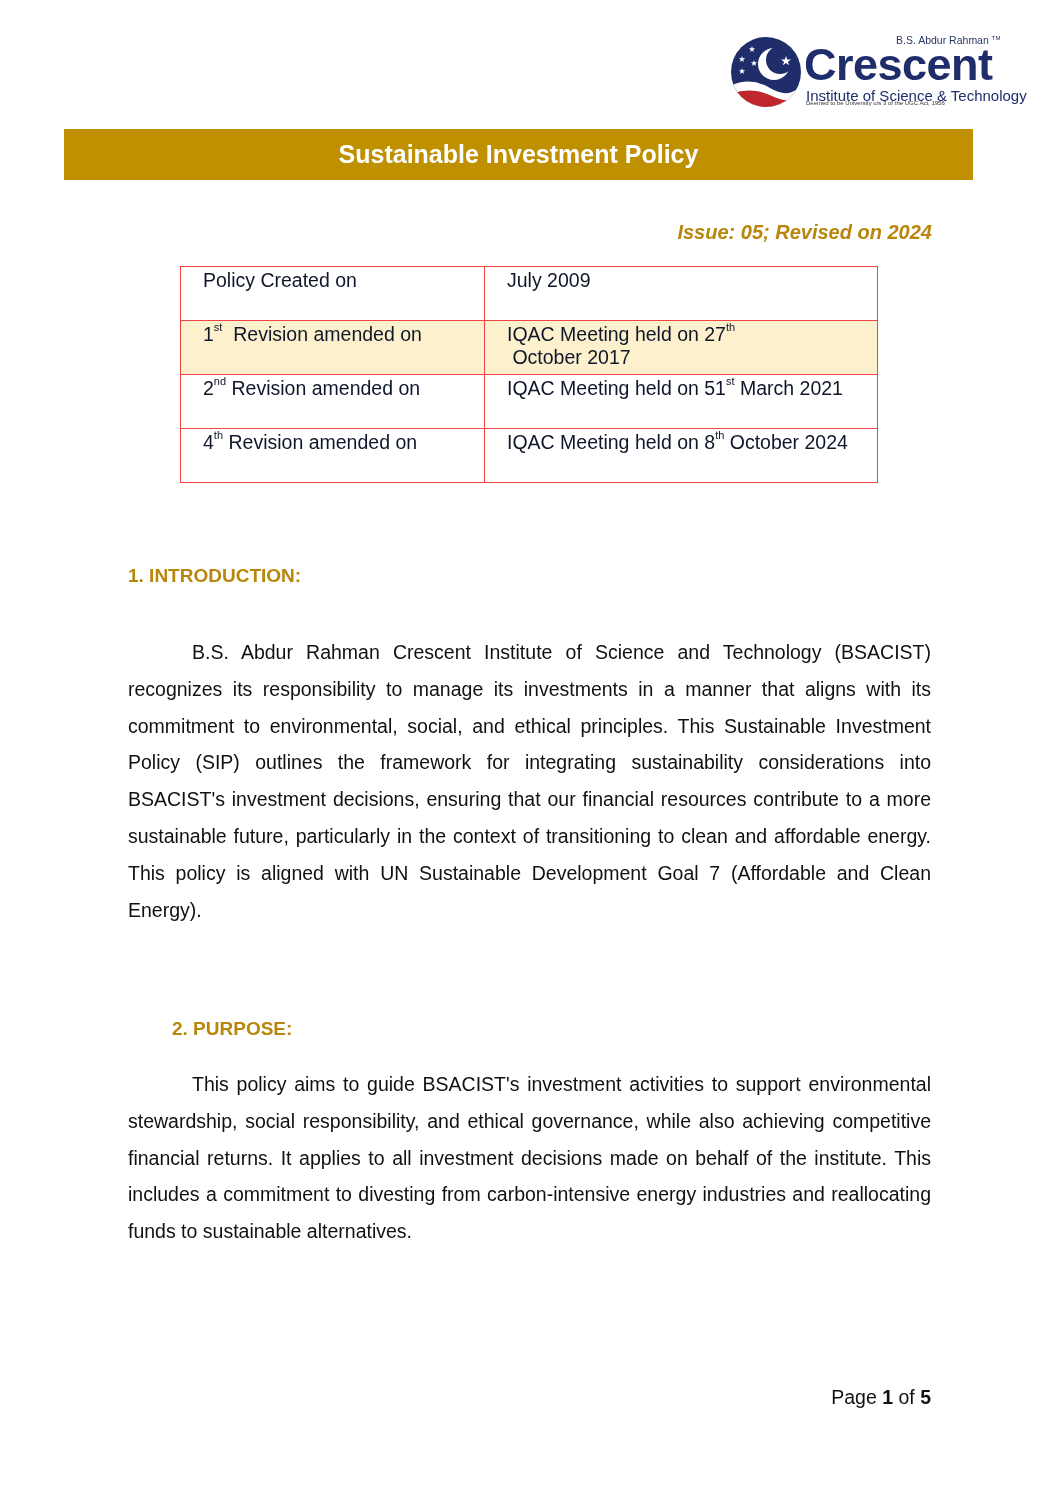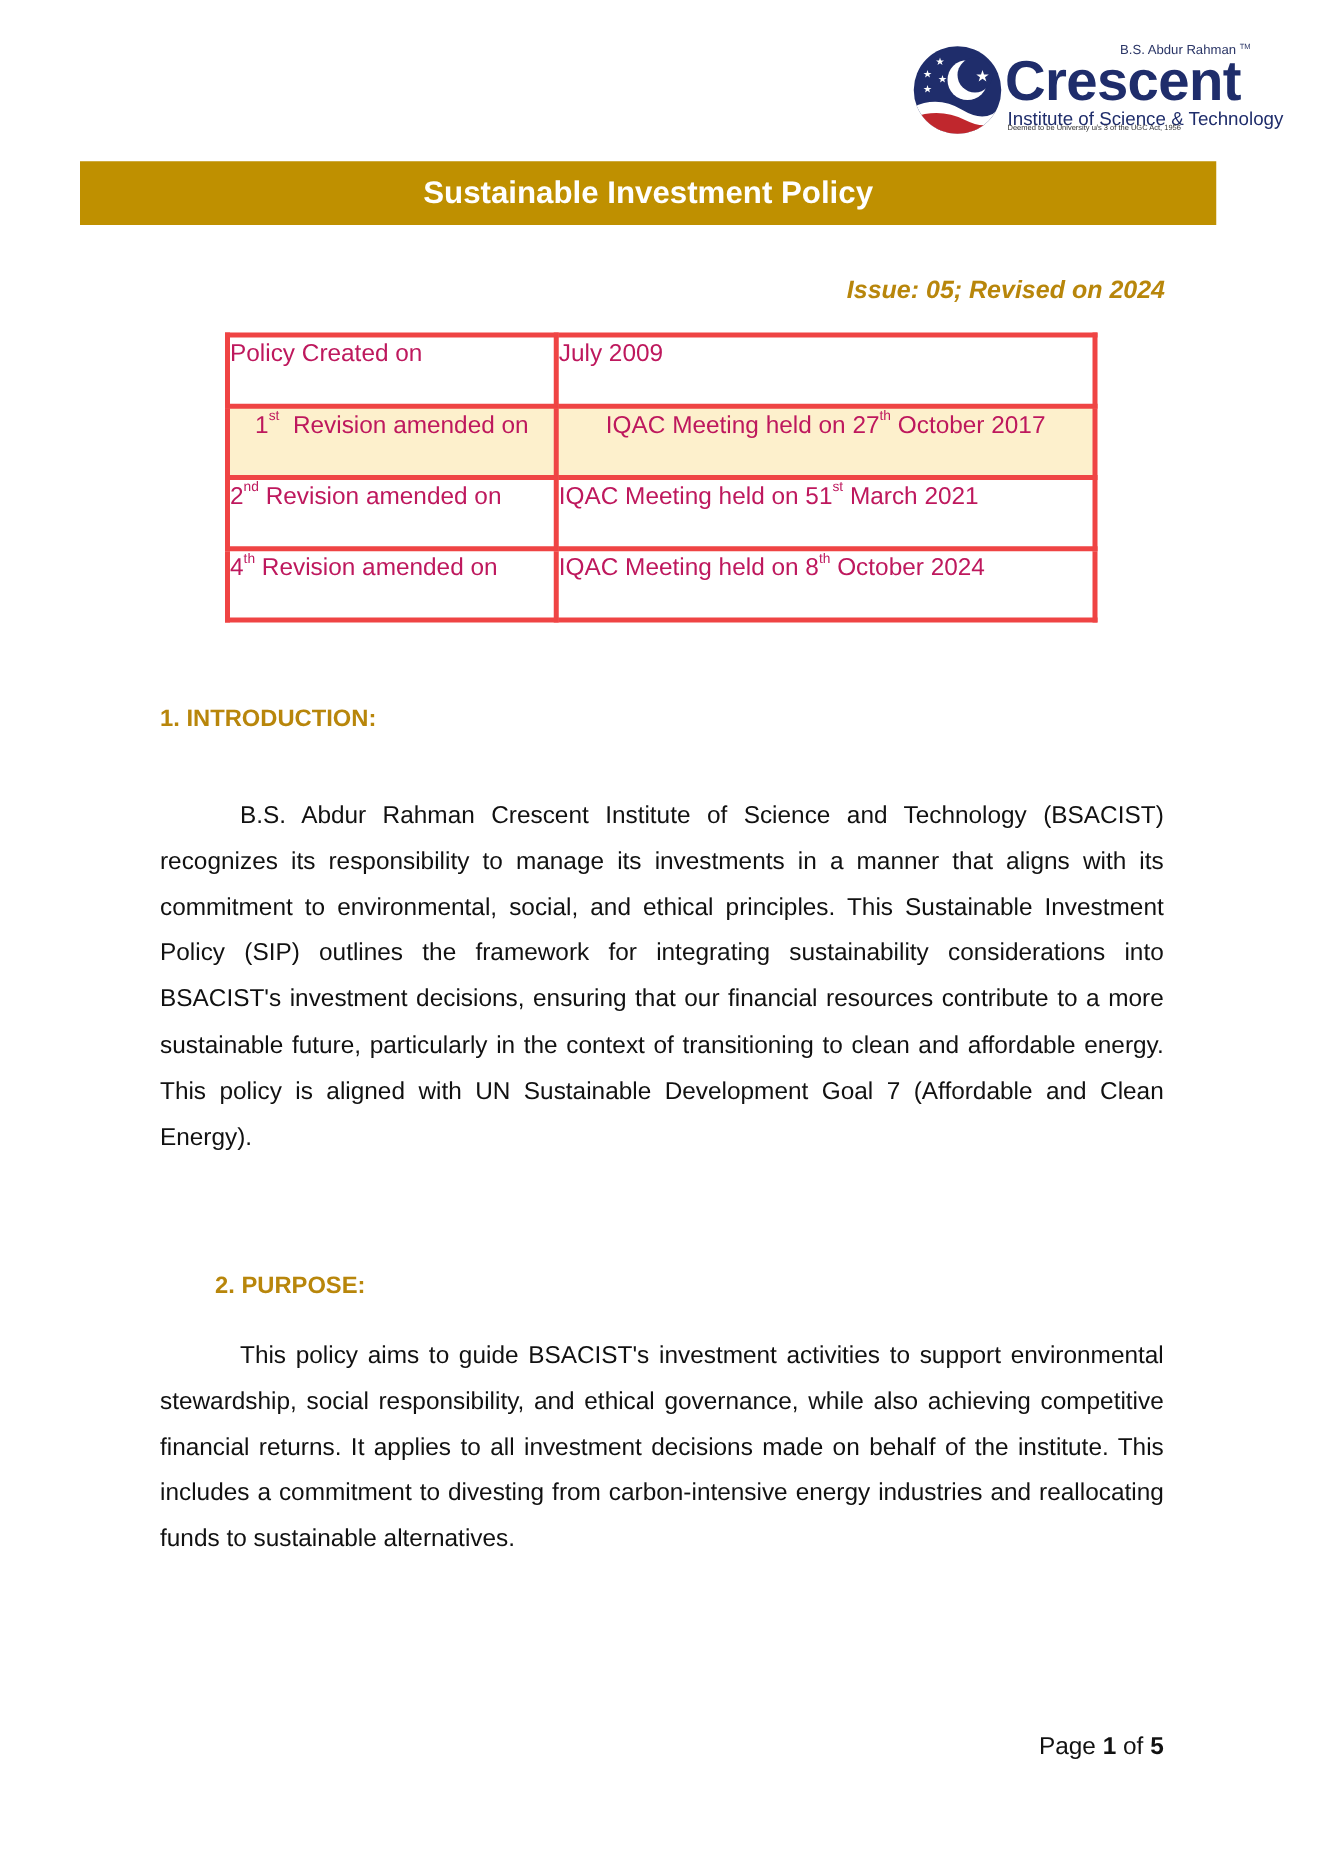--- a/index.html
+++ b/index.html
@@ -15,24 +15,24 @@
   .logo-deemed { position: absolute; left: 76px; top: 68px; font-size: 6px; color: #333; white-space: nowrap; }
 
   .title-band { position: absolute; left: 64px; top: 129px; width: 909px; height: 51px;
                 background: #bf9000; display: flex; align-items: center; justify-content: center; }
   .title-band h1 { margin: 0; font-size: 25px; font-weight: bold; color: #ffffff; }
 
   .issue { position: absolute; right: 126px; top: 221px; font-size: 20px; font-weight: bold;
            font-style: italic; color: #b8860b; }
 
   table.rev { position: absolute; left: 180px; top: 266px; width: 698px; border-collapse: collapse; }
-  table.rev td { border: 4px solid #ef4444; height: 49px; vertical-align: top; padding: 2px 0;
-                 font-size: 19.5px; color: #be185d; }
+  table.rev td { border: 1px solid #ef4444; height: 49px; vertical-align: top; padding: 2px 22px;
+                 font-size: 19.5px; color: #0f172a; }
   table.rev td:first-child { width: 259px; }
-  table.rev tr.shade td { background: #fdf0cc; text-align: center; }
+  table.rev tr.shade td { background: #fdf0cc; }
   table.rev sup { font-size: 11px; vertical-align: top; position: relative; top: -2px; }
 
   .section-h { position: absolute; left: 128px; font-size: 19px; font-weight: bold; color: #b8860b; }
   .para { position: absolute; left: 128px; width: 803px; font-size: 19.5px; line-height: 36.8px;
           text-align: justify; text-indent: 64px; color: #111; margin: 0; }
 
   .footer { position: absolute; right: 127px; top: 1386px; font-size: 19.5px; color: #111; }
   .footer b { font-weight: bold; }
 </style>
 </head>

